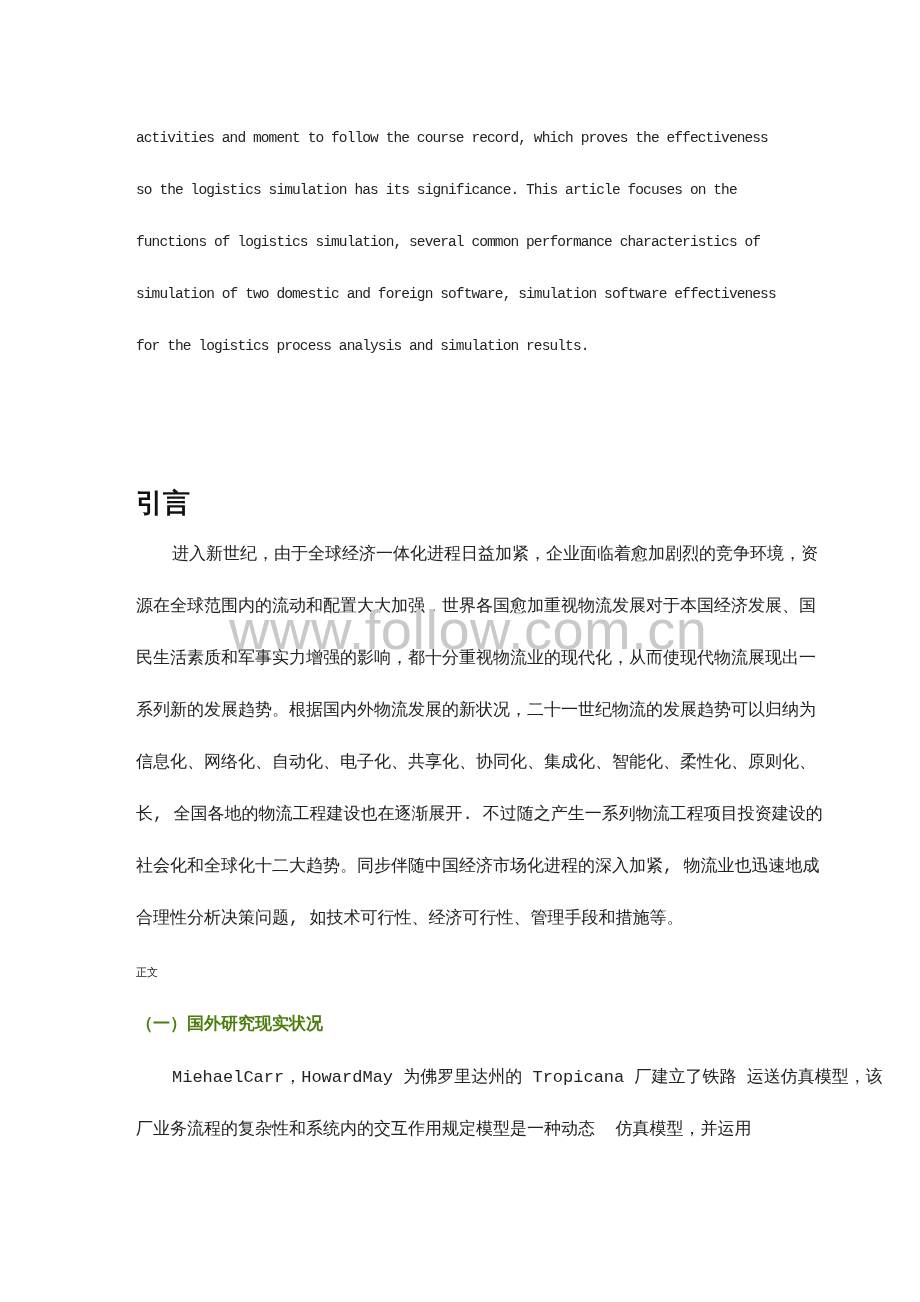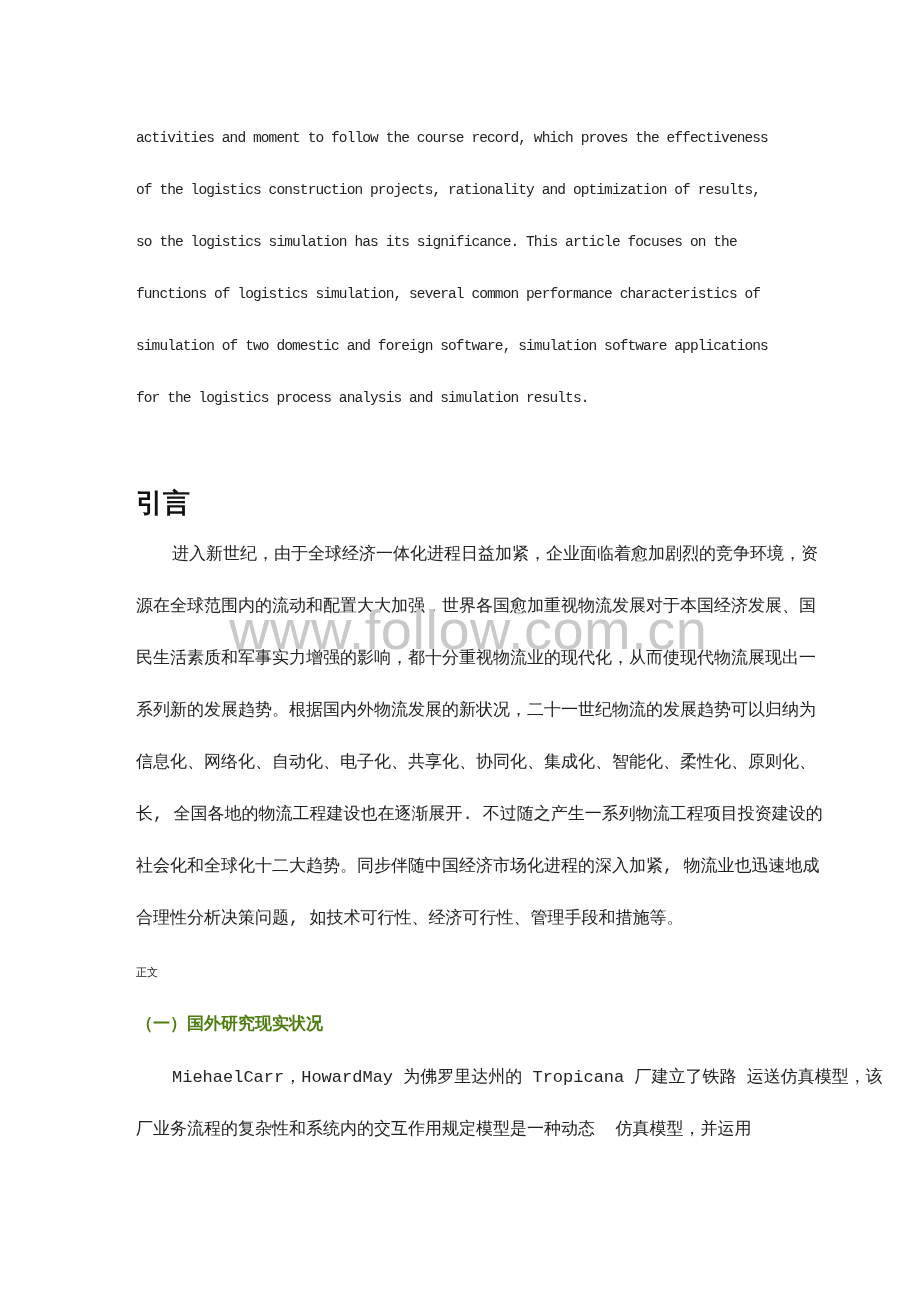--- a/index.html
+++ b/index.html
@@ -92,24 +92,23 @@
 </style>
 </head>
 <body>
 
 <div class="page">
 
   <div class="watermark" style="color: rgb(201, 201, 201);">www.follow.com.cn</div>
 
   <div class="textblock abstract">
       <div>activities and moment to follow the course record, which proves the effectiveness</div>
-      <div>of the logistics construction projects, rationality and optimization of results,</div>
       <div>so the logistics simulation has its significance. This article focuses on the</div>
       <div>functions of logistics simulation, several common performance characteristics of</div>
-      <div>simulation of two domestic and foreign software, simulation software applications</div>
+      <div>simulation of two domestic and foreign software, simulation software effectiveness</div>
       <div>for the logistics process analysis and simulation results.</div>
     </div>
 
   <h1 class="intro-heading">引言</h1>
 
   <div class="textblock cjk intro-para indent-first">
       <div>进入新世纪，由于全球经济一体化进程日益加紧，企业面临着愈加剧烈的竞争环境，资</div>
       <div>源在全球范围内的流动和配置大大加强，世界各国愈加重视物流发展对于本国经济发展、国</div>
       <div>民生活素质和军事实力增强的影响，都十分重视物流业的现代化，从而使现代物流展现出一</div>
       <div>系列新的发展趋势。根据国内外物流发展的新状况，二十一世纪物流的发展趋势可以归纳为</div>

